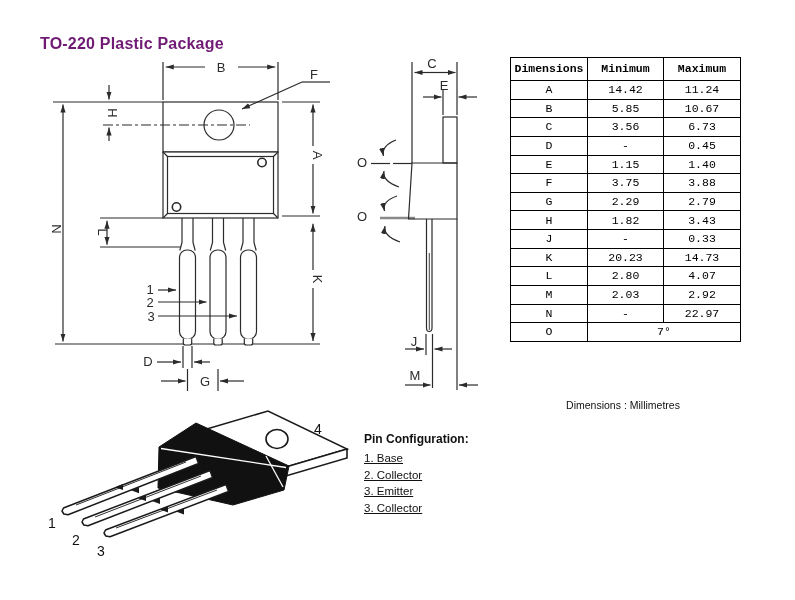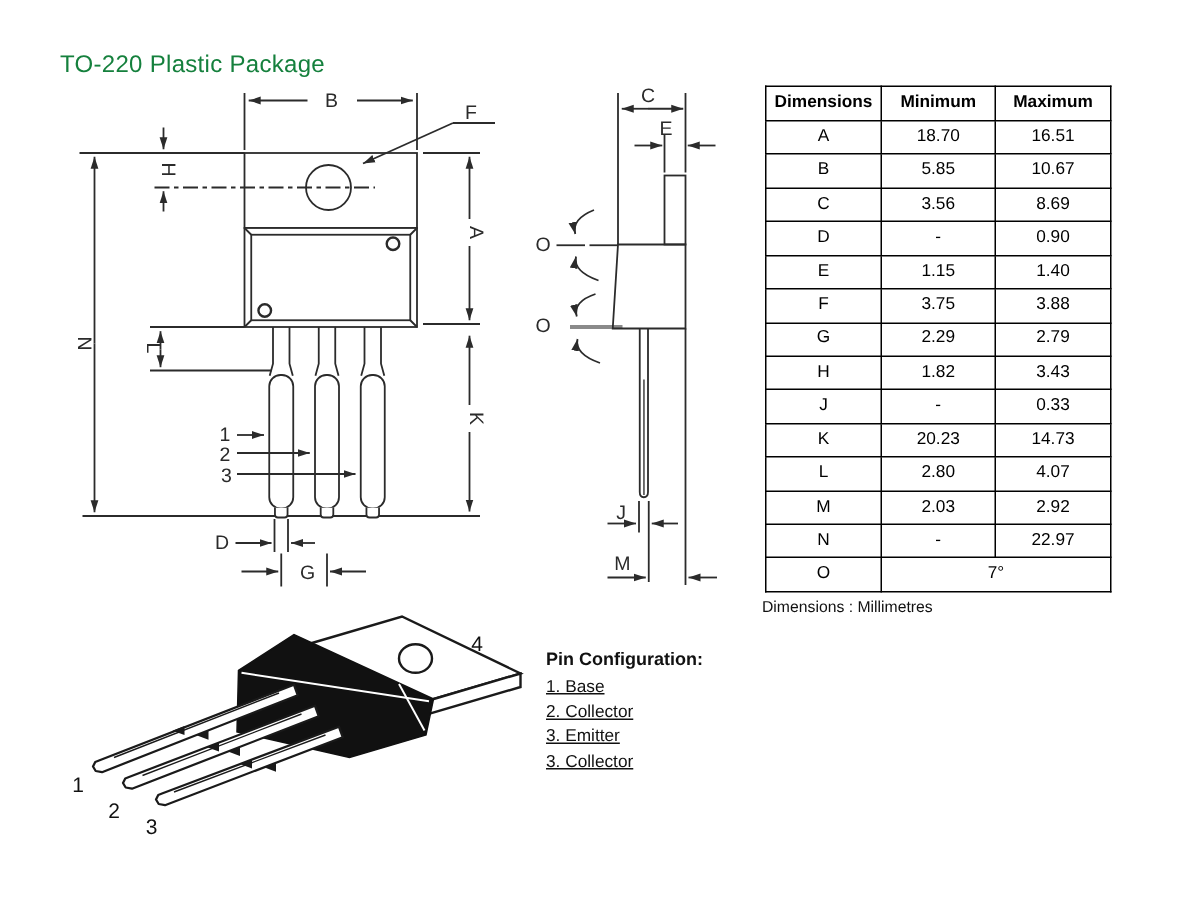--- a/index.html
+++ b/index.html
@@ -2,34 +2,34 @@
 <html><head>
 <meta charset="utf-8">
 <style>
   html,body{margin:0;padding:0;}
   body{
     width:795px;height:600px;position:relative;background:#fff;
     font-family:"Liberation Sans",sans-serif;overflow:hidden;
   }
   .title{
     position:absolute;left:40px;top:35px;
-    font-size:16px;font-weight:normal;color:#15803d;letter-spacing:.2px;
+    font-size:16px;font-weight:bold;color:#701a75;letter-spacing:.2px;
   }
   svg.drawing{position:absolute;left:0;top:0;}
   .table-wrap{position:absolute;left:510px;top:57px;}
   table.dims{
-    border-collapse:collapse;table-layout:fixed;width:230px;height:338px;
+    border-collapse:collapse;table-layout:fixed;width:230px;height:285px;font-family:Liberation Mono, monospace;
   }
   table.dims th,table.dims td{
     border:1.5px solid #000;text-align:center;vertical-align:middle;
     font-size:11.5px;color:#000;padding:0;line-height:1;
   }
   table.dims th{font-weight:bold;height:22px;}
   .footnote{
-    position:absolute;left:508px;top:399px;width:230px;text-align:left;
+    position:absolute;left:508px;top:399px;width:230px;text-align:center;
     font-size:10.5px;color:#111;
   }
   .pin-config{position:absolute;left:364px;top:432px;color:#111;}
   .pin-config .heading{font-size:12px;font-weight:bold;margin-bottom:6px;}
   .pin-config .item{font-size:11.5px;margin-bottom:4.5px;text-decoration:underline;}
   text{fill:#2b2b2b;font-family:"Liberation Sans",sans-serif;font-size:13px;}
   .iso-num{font-size:14px;fill:#111;}
 </style>
 </head>
 <body>
@@ -215,37 +215,37 @@
     <thead>
       <tr>
         <th>Dimensions</th>
         <th>Minimum</th>
         <th>Maximum</th>
       </tr>
     </thead>
     <tbody>
         <tr>
           <td>A</td>
-          <td>18.70</td>
-          <td>16.51</td>
+          <td>14.42</td>
+          <td>11.24</td>
         </tr>
         <tr>
           <td>B</td>
           <td>5.85</td>
           <td>10.67</td>
         </tr>
         <tr>
           <td>C</td>
           <td>3.56</td>
-          <td>8.69</td>
+          <td>6.73</td>
         </tr>
         <tr>
           <td>D</td>
           <td>-</td>
-          <td>0.90</td>
+          <td>0.45</td>
         </tr>
         <tr>
           <td>E</td>
           <td>1.15</td>
           <td>1.40</td>
         </tr>
         <tr>
           <td>F</td>
           <td>3.75</td>
           <td>3.88</td>

